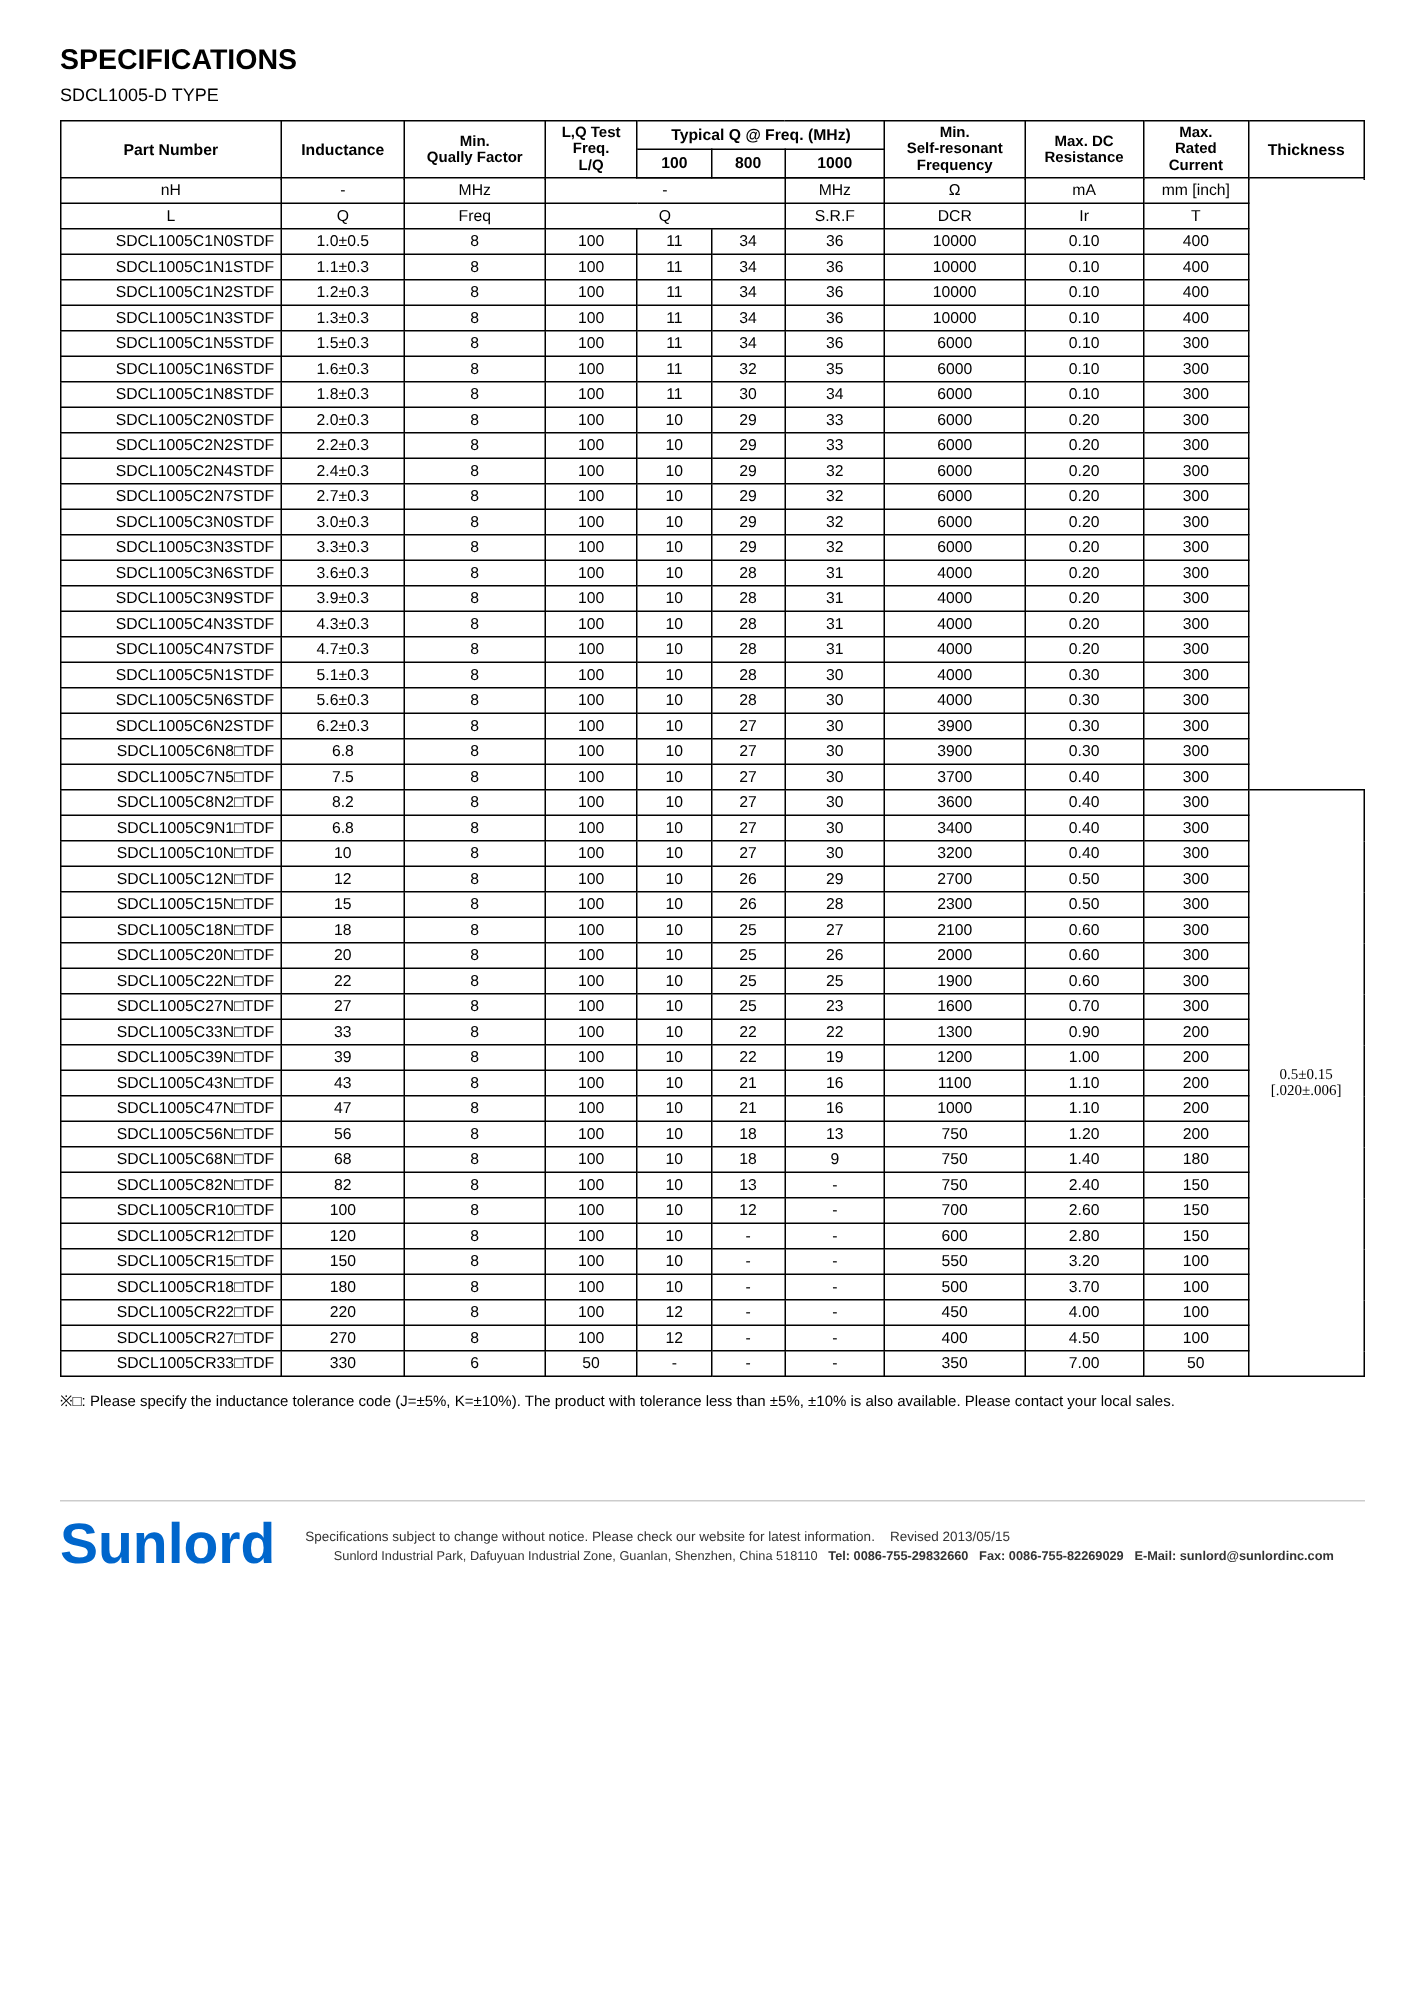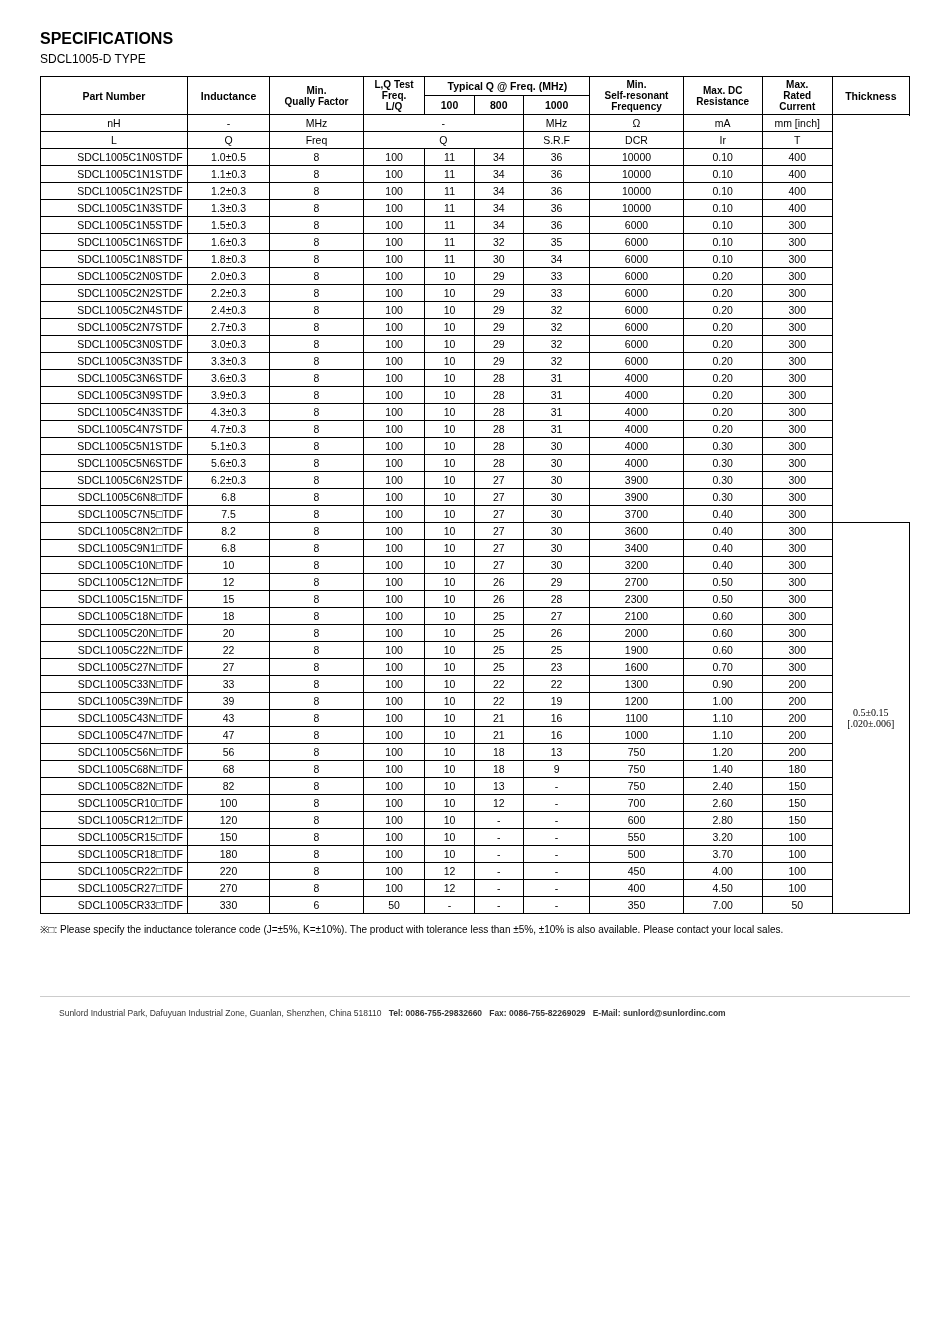--- a/index.html
+++ b/index.html
@@ -5,21 +5,21 @@
     * { margin: 0; padding: 0; box-sizing: border-box; }
     body {
       font-family: Arial, sans-serif;
       font-size: 11px;
       background: #fff;
       color: #000;
       width: 950px;
       padding: 30px 40px;
     }
     h2 {
-      font-size: 16px;
+      font-size: 19px;
       font-weight: bold;
       margin-bottom: 4px;
     }
     h3 {
       font-size: 12px;
       font-weight: normal;
       margin-bottom: 10px;
     }
     table {
       border-collapse: collapse;
@@ -656,21 +656,25 @@
         <td>350</td>
         <td>7.00</td>
         <td>50</td>
       </tr>
     </tbody>
 </table>
 
 <p class="note">※□: Please specify the inductance tolerance code (J=±5%, K=±10%). The product with tolerance less than ±5%, ±10% is also available. Please contact your local sales.</p>
 
 <div class="footer-brand">
+  <span class="brand-name">Sunlord</span>
   <div>
+    <div class="footer-text">
+      <span>Specifications subject to change without notice. Please check our website for latest information.</span>&nbsp;&nbsp;&nbsp;&nbsp;<span>Revised 2013/05/15</span>
+    </div>
     <div class="footer-address">
       <span>Sunlord Industrial Park, Dafuyuan Industrial Zone, Guanlan, Shenzhen, China 518110</span> &nbsp;
       <strong>Tel: 0086-755-29832660</strong> &nbsp;
       <strong>Fax: 0086-755-82269029</strong> &nbsp;
       <strong>E-Mail: sunlord@sunlordinc.com</strong>
     </div>
   </div>
 </div>
 
 </body></html>

